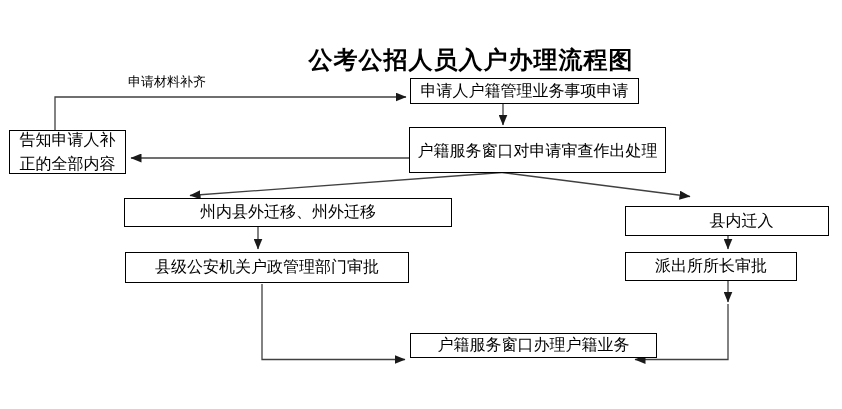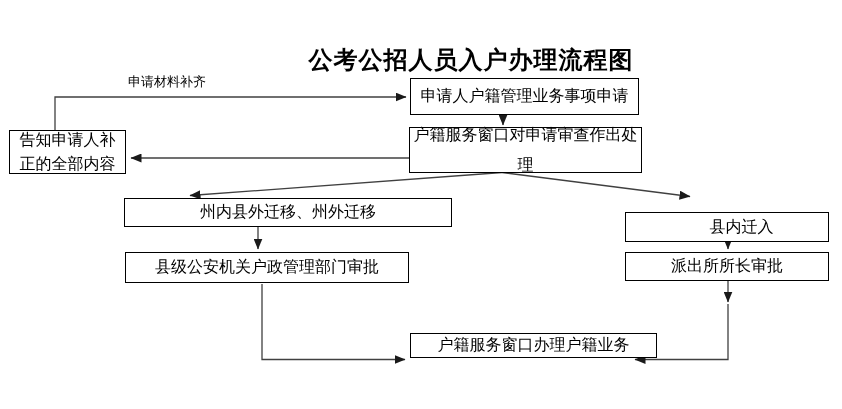--- a/index.html
+++ b/index.html
@@ -40,27 +40,27 @@
     box-sizing: border-box;
     border: 1px solid #000000;
     background: #ffffff;
     text-align: center;
     font-size: 16px;
     display: flex;
     align-items: center;
     justify-content: center;
   }
   .node.single { white-space: nowrap; }
-  #n-apply    { left: 410px; top: 78px;  width: 229px; height: 37px; }
-  #n-review   { left: 409px; top: 127px; width: 233px; height: 46px; line-height: 30px; padding: 0 2px; }
+  #n-apply    { left: 410px; top: 78px;  width: 229px; height: 26px; }
+  #n-review   { left: 409px; top: 127px; width: 257px; height: 46px; line-height: 23px; padding: 0 2px; }
   #n-notify   { left: 9px;   top: 130px; width: 117px; height: 44px; line-height: 24px; padding: 0 7px; }
   #n-out      { left: 124px; top: 198px; width: 328px; height: 29px; }
   #n-county   { left: 125px; top: 252px; width: 284px; height: 31px; }
-  #n-incounty { left: 625px; top: 212px; width: 204px; height: 30px; padding-left: 29px; }
-  #n-police   { left: 625px; top: 252px; width: 204px; height: 29px; }
+  #n-incounty { left: 625px; top: 206px; width: 204px; height: 30px; padding-left: 29px; }
+  #n-police   { left: 625px; top: 252px; width: 172px; height: 29px; }
   #n-handle   { left: 410px; top: 333px; width: 247px; height: 25px; }
   .edge-label {
     position: absolute;
     font-size: 13px;
     white-space: nowrap;
   }
   #l-complete   { left: 128px; top: 73px; }
   #l-incomplete { left: 185px; top: 129px; }
 </style>
 </head>

